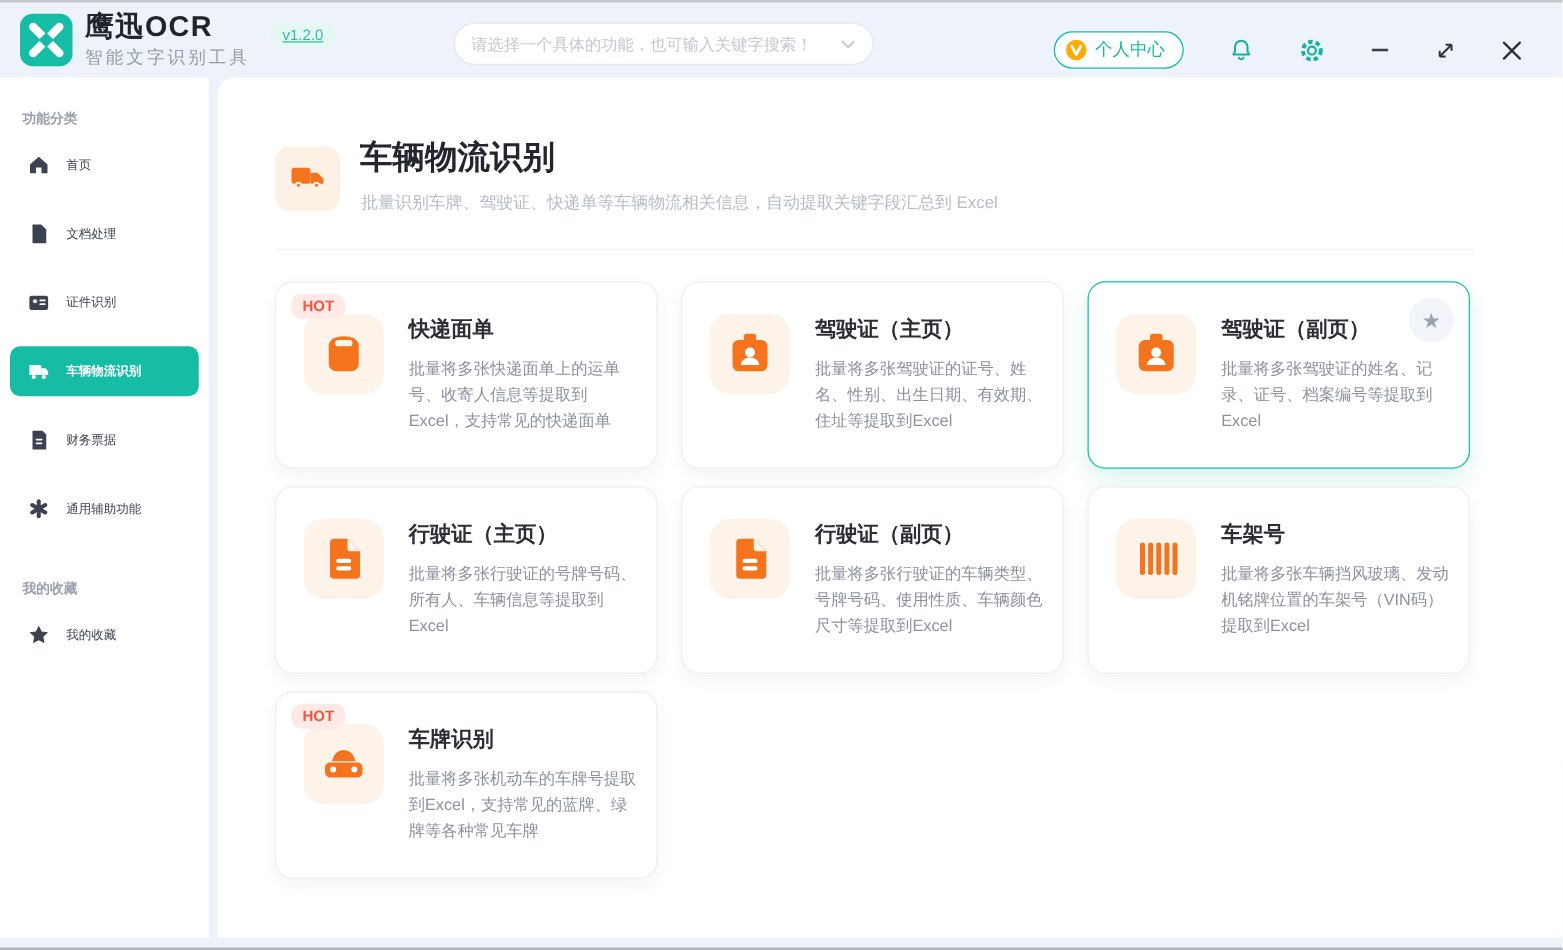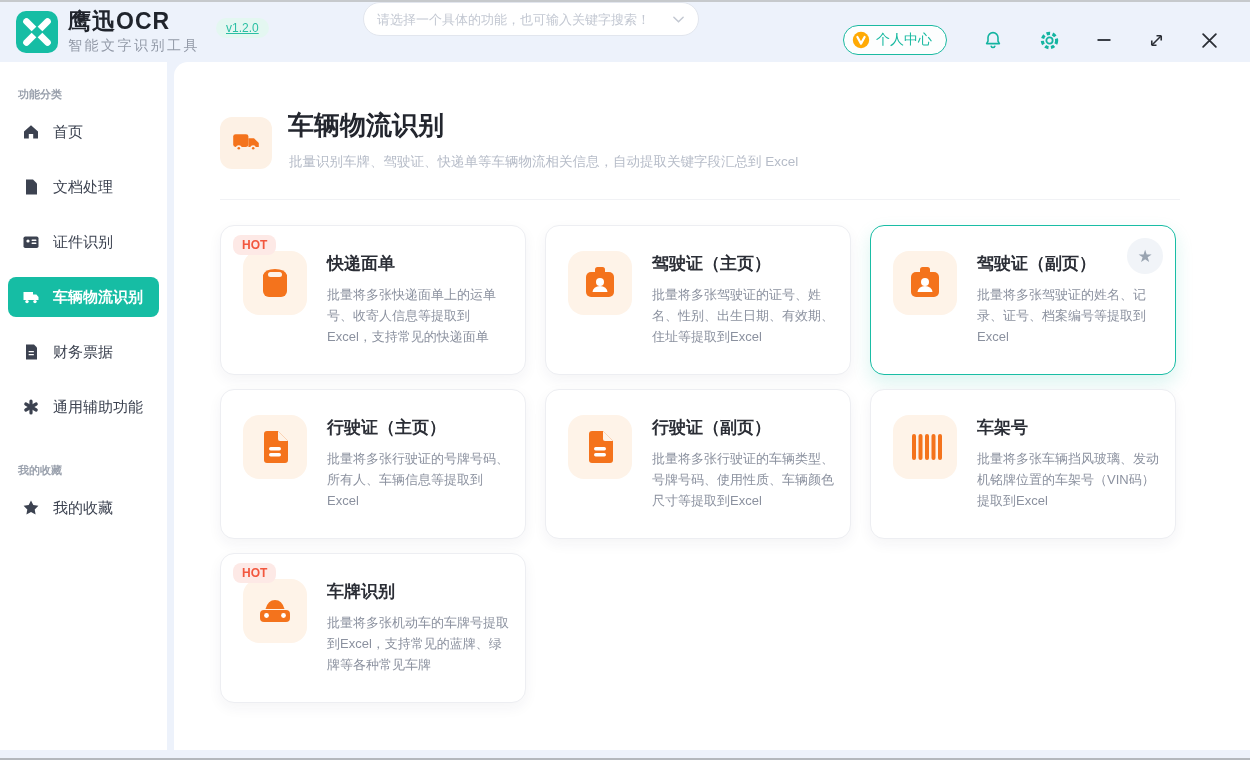--- a/index.html
+++ b/index.html
@@ -7,32 +7,32 @@
     font-family:"Liberation Sans","DejaVu Sans",sans-serif; }
   body { position:relative; background:#edf2fb; border-top:2px solid #c6c9cc; border-bottom:2px solid #b4b8bd; }
 
   
   .topbar { position:absolute; left:0; top:0; width:1250px; height:60px; display:flex; align-items:center; padding-left:16px; }
   .logo-box { width:42px; height:42px; border-radius:10px; background:#16bda4; display:flex; align-items:center; justify-content:center; flex:0 0 auto; }
   .brand { margin-left:10px; }
   .brand-title { font-size:23px; font-weight:800; color:#20242c; letter-spacing:1px; line-height:1.1; }
   .brand-sub { font-size:14px; color:#939aa8; letter-spacing:2.5px; margin-top:3px; }
   .version-pill { margin-left:16px; transform:translateY(-4px); background:#e4f7f1; color:#2abfa3; font-size:12px; padding:3px 10px; border-radius:10px;text-decoration:underline; }
-  .searchbox { position:absolute; left:363px; top:0; width:336px; height:34px; border:1px solid #e2e6ee; border-radius:17px; background:#fff; display:flex; align-items:center; padding:0 13px; }
+  .searchbox { position:absolute; left:363px; top:16px; width:336px; height:34px; border:1px solid #e2e6ee; border-radius:17px; background:#fff; display:flex; align-items:center; padding:0 13px; }
   .searchbox input { border:none; outline:none; flex:1; font-size:13px; color:#6d7482; background:transparent; font-family:inherit; }
   .searchbox input::placeholder { color:#c3c8d2; }
   .tb-right { position:absolute; right:32px; top:0; height:76px; display:flex; align-items:center; }
   .user-pill { height:30px; border:1px solid #1bbaa1; border-radius:16px; display:flex; align-items:center; gap:6px; padding:0 14px 0 8px; color:#17b9a0; font-size:14px; cursor:pointer; background:#fdfefe; }
   .tb-btn { margin-left:36px; display:flex; align-items:center; justify-content:center; cursor:pointer; }
 
   
   .sidebar { position:absolute; left:0; top:60px; width:167px; height:688px; background:#fff; }
   .side-title { font-size:11px; font-weight:bold; color:#9aa1ad; margin:25px 0 10px 18px; }
   .side-title.second { margin-top:36px; }
-  .side-item { height:40px; margin:0 8px 15px 8px; border-radius:8px; display:flex; align-items:center; gap:13px; padding-left:14px; font-size:15px; color:#3c4250; cursor:pointer; }
+  .side-item { height:40px; margin:0 8px 15px 8px; border-radius:8px; display:flex; align-items:center; gap:13px; padding-left:14px; font-size:10px; color:#3c4250; cursor:pointer; }
   .side-item svg { flex:0 0 auto; }
   .side-item.active { background:#16bda4; color:#fff; font-weight:bold; }
 
   
   .panel { position:absolute; left:174px; top:60px; width:1076px; height:688px; background:#fff; border-radius:14px 0 0 0; }
   .hdr-icon { position:absolute; left:46px; top:55px; width:52px; height:52px; border-radius:12px; background:#fdf1e5; display:flex; align-items:center; justify-content:center; }
   .hdr-title { position:absolute; left:114px; top:46px; font-size:26px; font-weight:800; color:#23262e; }
   .hdr-sub { position:absolute; left:115px; top:91px; font-size:13.5px; color:#b6bcc8; }
   .divider { position:absolute; left:46px; right:70px; top:137px; height:1px; background:#f1f2f5; }
   .cards { position:absolute; left:46px; top:163px; display:grid; grid-template-columns:repeat(3,306px); grid-auto-rows:150px; gap:14px 19px; }

